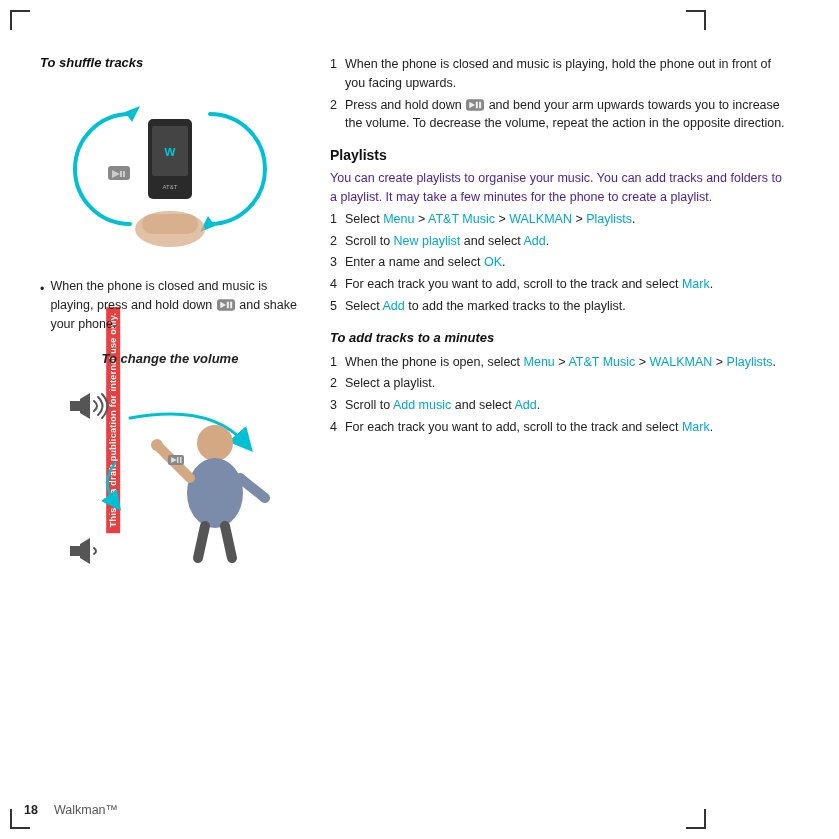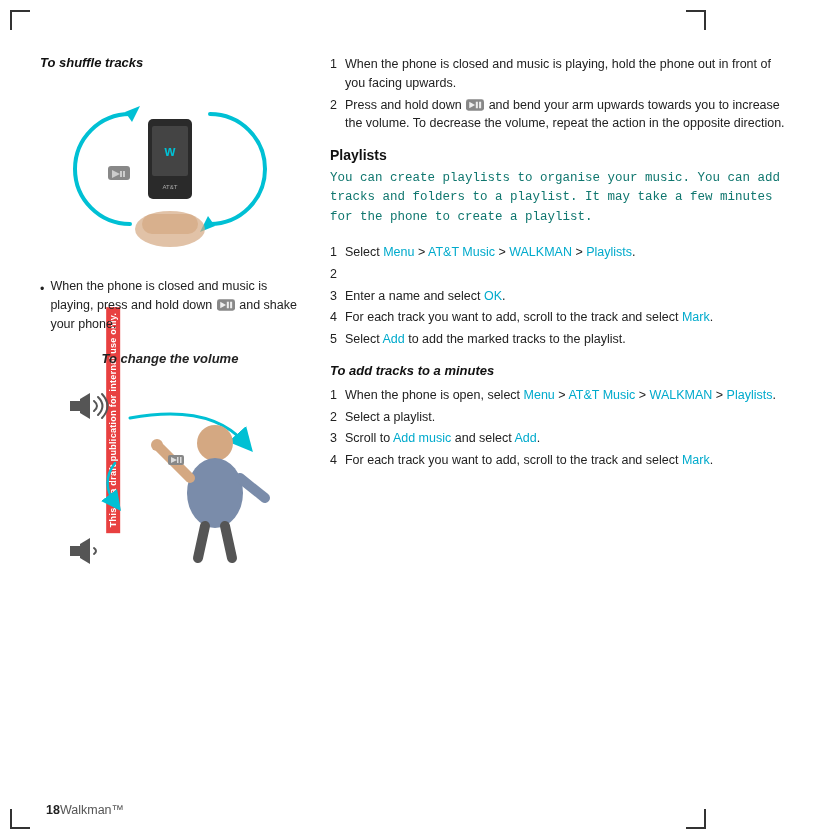--- a/index.html
+++ b/index.html
@@ -142,42 +142,42 @@
     .section-heading {
       font-weight: bold;
       font-size: 14px;
       margin-bottom: 6px;
       color: #111;
     }
 
     .body-text {
       font-size: 12.5px;
       line-height: 1.55;
-      color: #0f766e;
-      margin-bottom: 16px;
-      font-family: Liberation Mono, monospace;
+      color: #4c1d95;
+      margin-bottom: 2px;
     }
 
     .subsection-heading-italic {
       font-style: italic;
       font-weight: bold;
       font-size: 13px;
       margin-bottom: 8px;
       color: #111;
     }
 
     
     .footer {
       position: absolute;
       bottom: 22px;
-      left: 46px;
+      left: 24px;
       font-size: 12.5px;
       color: #555;
       display: flex;
       align-items: center;
+      gap: 16px;
     }
 
     .footer-page {
       font-weight: bold;
       color: #222;
     }
 
     
     .shuffle-svg {
       width: 200px;
@@ -330,20 +330,21 @@
     <div class="body-text">You can create playlists to organise your music. You can add tracks and folders to a playlist. It may take a few minutes for the phone to create a playlist.</div>
 
 
     <ul class="numbered-list">
       <li>
         <span class="num">1</span>
         <span>Select <span class="cyan">Menu</span> &gt; <span class="cyan">AT&amp;T Music</span> &gt; <span class="cyan">WALKMAN</span> &gt; <span class="cyan">Playlists</span>.</span>
       </li>
       <li>
         <span class="num">2</span>
+        <span>Scroll to <span class="cyan">New playlist</span> and select <span class="cyan">Add</span>.</span>
       </li>
       <li>
         <span class="num">3</span>
         <span>Enter a name and select <span class="cyan">OK</span>.</span>
       </li>
       <li>
         <span class="num">4</span>
         <span>For each track you want to add, scroll to the track and select <span class="cyan">Mark</span>.</span>
       </li>
       <li>

